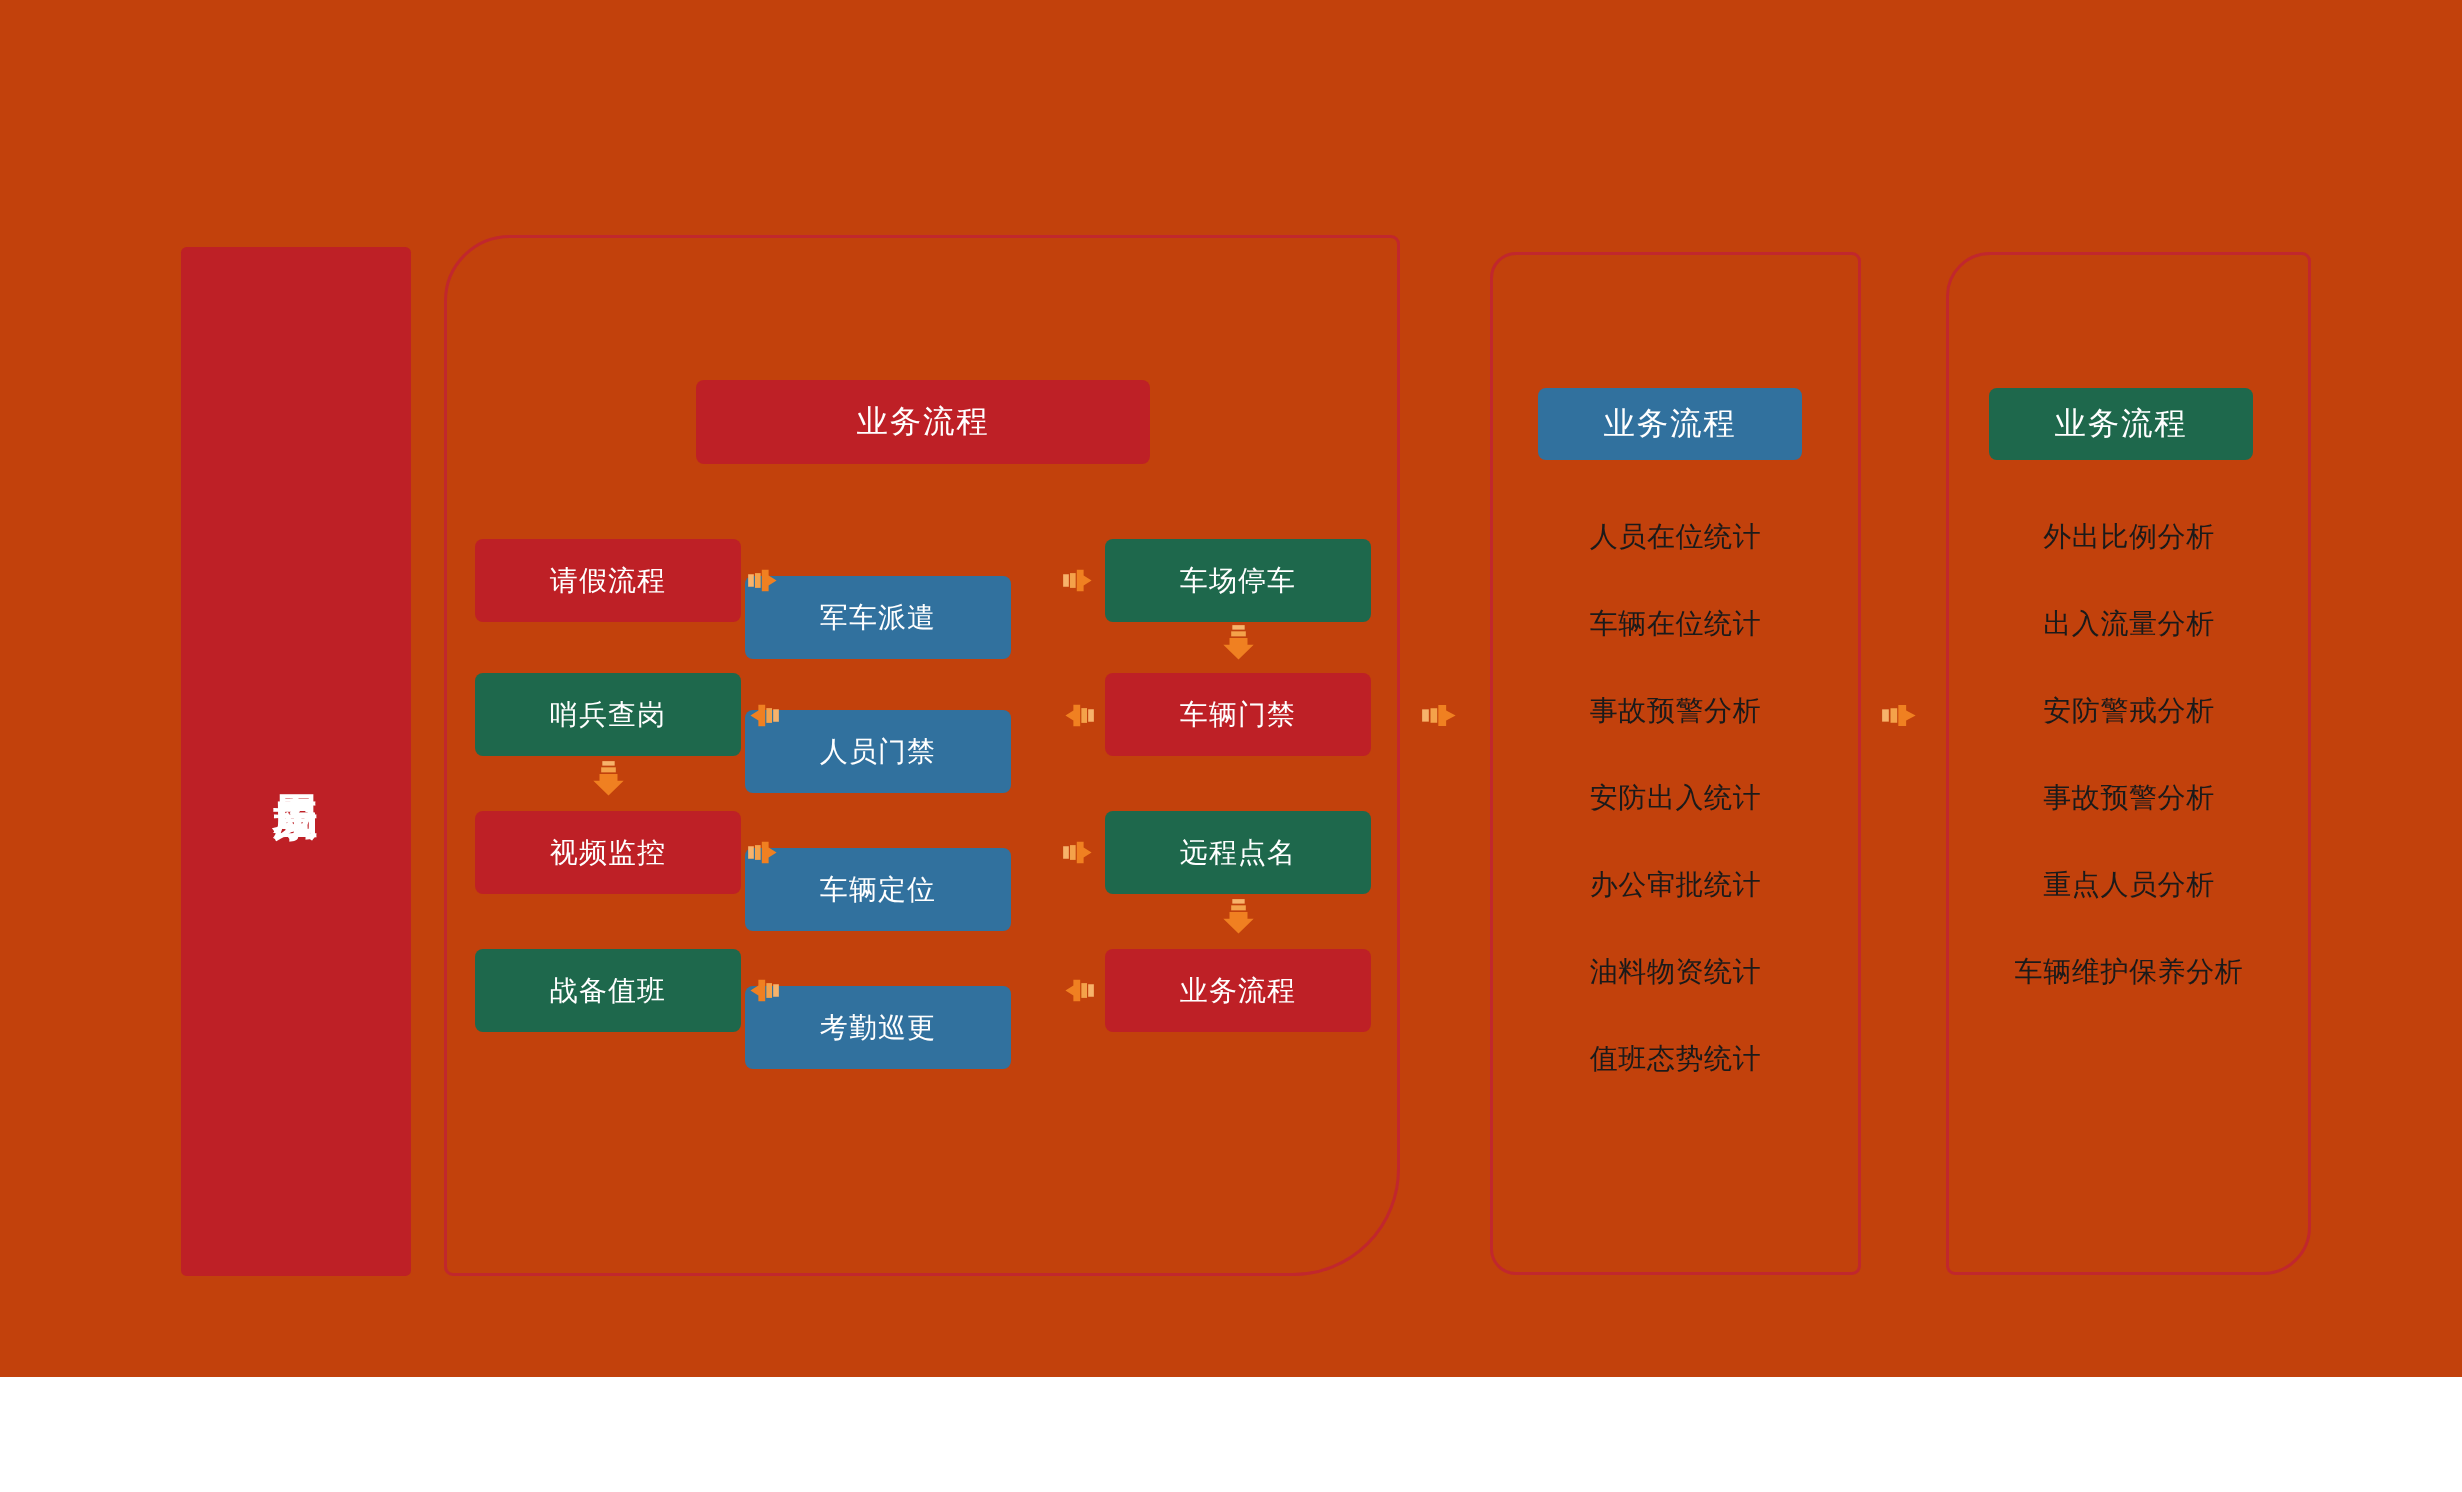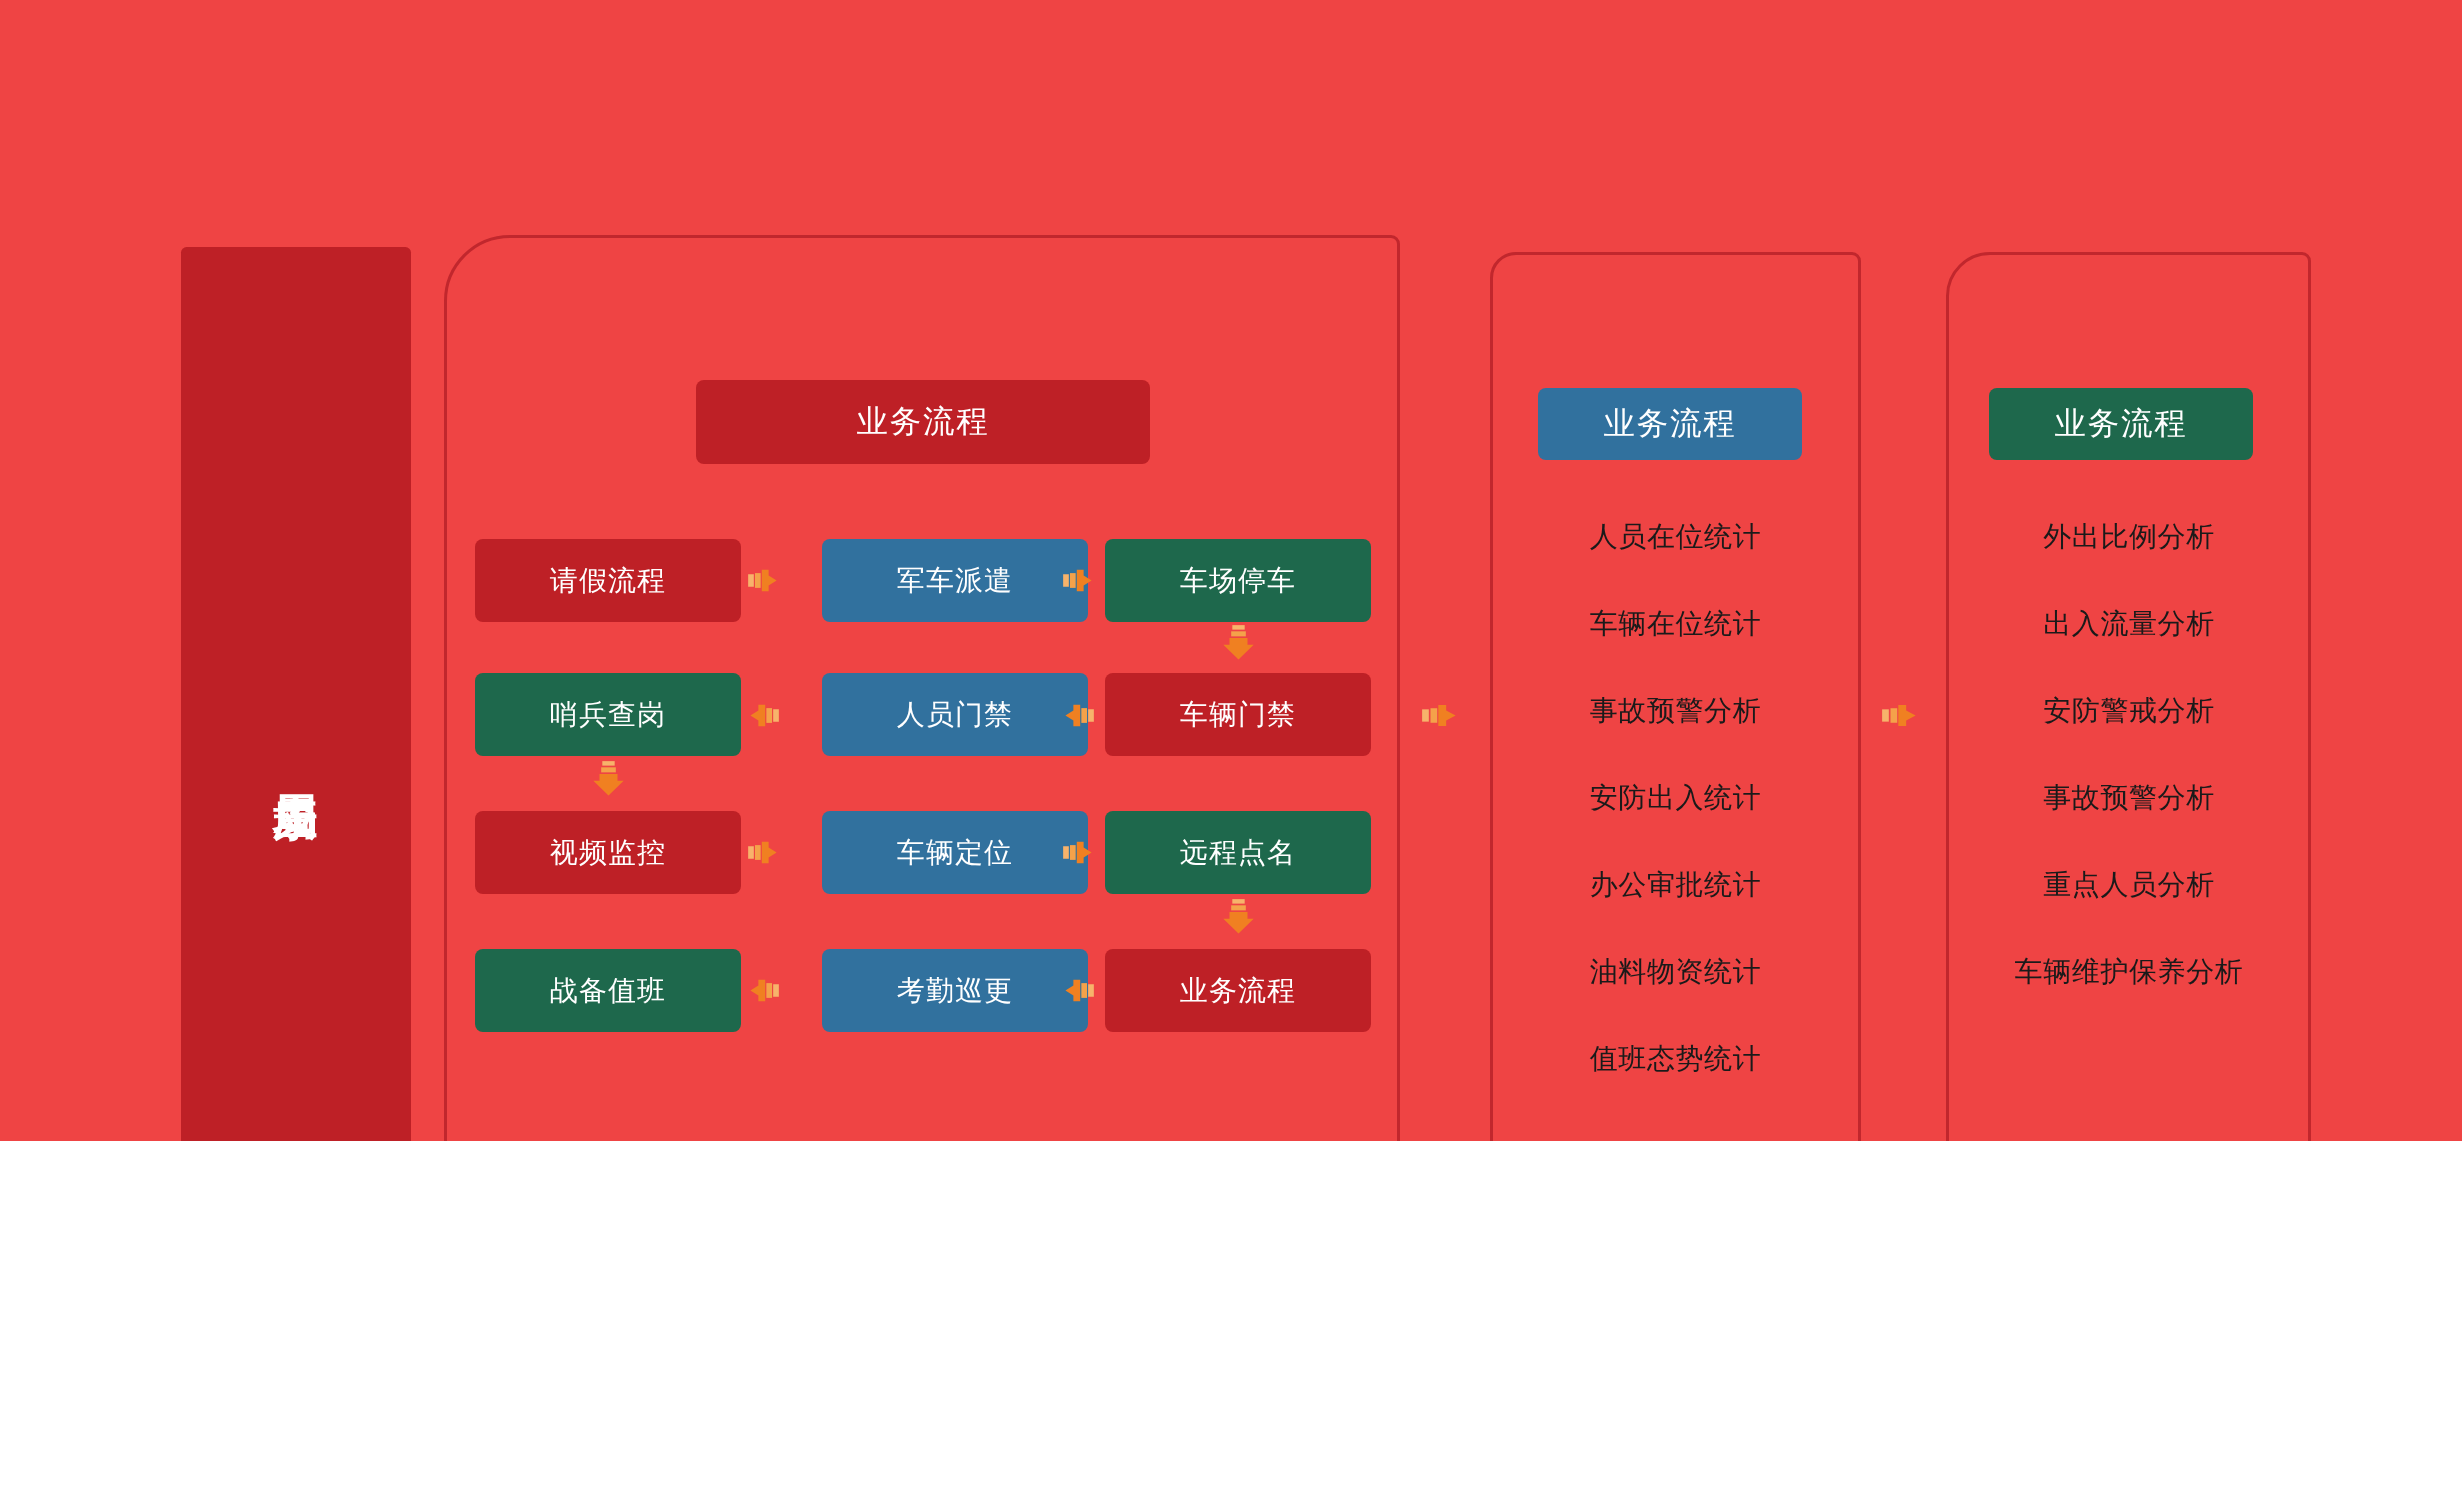--- a/index.html
+++ b/index.html
@@ -7,22 +7,22 @@
     margin: 0;
     padding: 0;
     background: #ffffff;
   }
   body {
     font-family: "DejaVu Sans", "Liberation Sans", sans-serif;
   }
   #stage {
     position: relative;
     width: 2462px;
-    height: 1141px;
-    background: #ef4444;
+    height: 1377px;
+    background: #c2410c;
     overflow: hidden;
   }
 
   
   .left-banner {
     position: absolute;
     left: 181px;
     top: 247px;
     width: 230px;
     height: 1029px;
@@ -119,21 +119,21 @@
     width: 266px;
     height: 83px;
     box-sizing: border-box;
   }
   .n-red   { background: #BE2026; }
   .n-blue  { background: #31719E; }
   .n-green { background: #1E684C; }
 
   
   .col-1 { left: 475px; }
-  .col-2 { left: 822px; }
+  .col-2 { left: 745px; margin-top: 37px; }
   .col-3 { left: 1105px; }
   
   .row-1 { top: 539px; }
   .row-2 { top: 673px; }
   .row-3 { top: 811px; }
   .row-4 { top: 949px; }
 
   
   .arrow {
     position: absolute;

